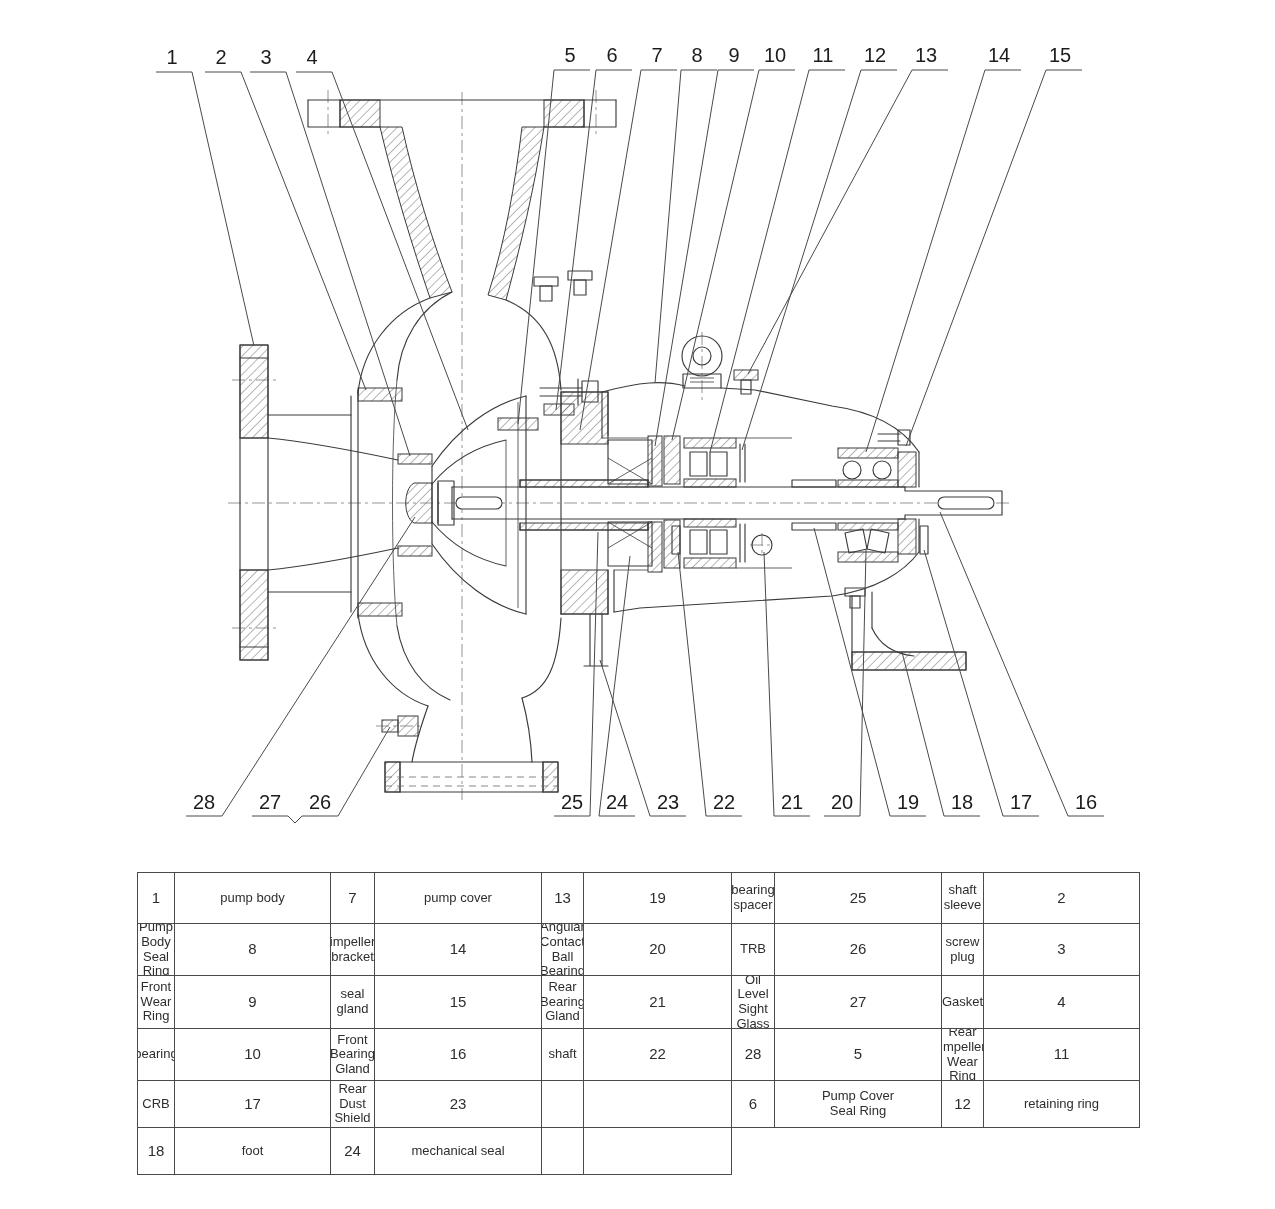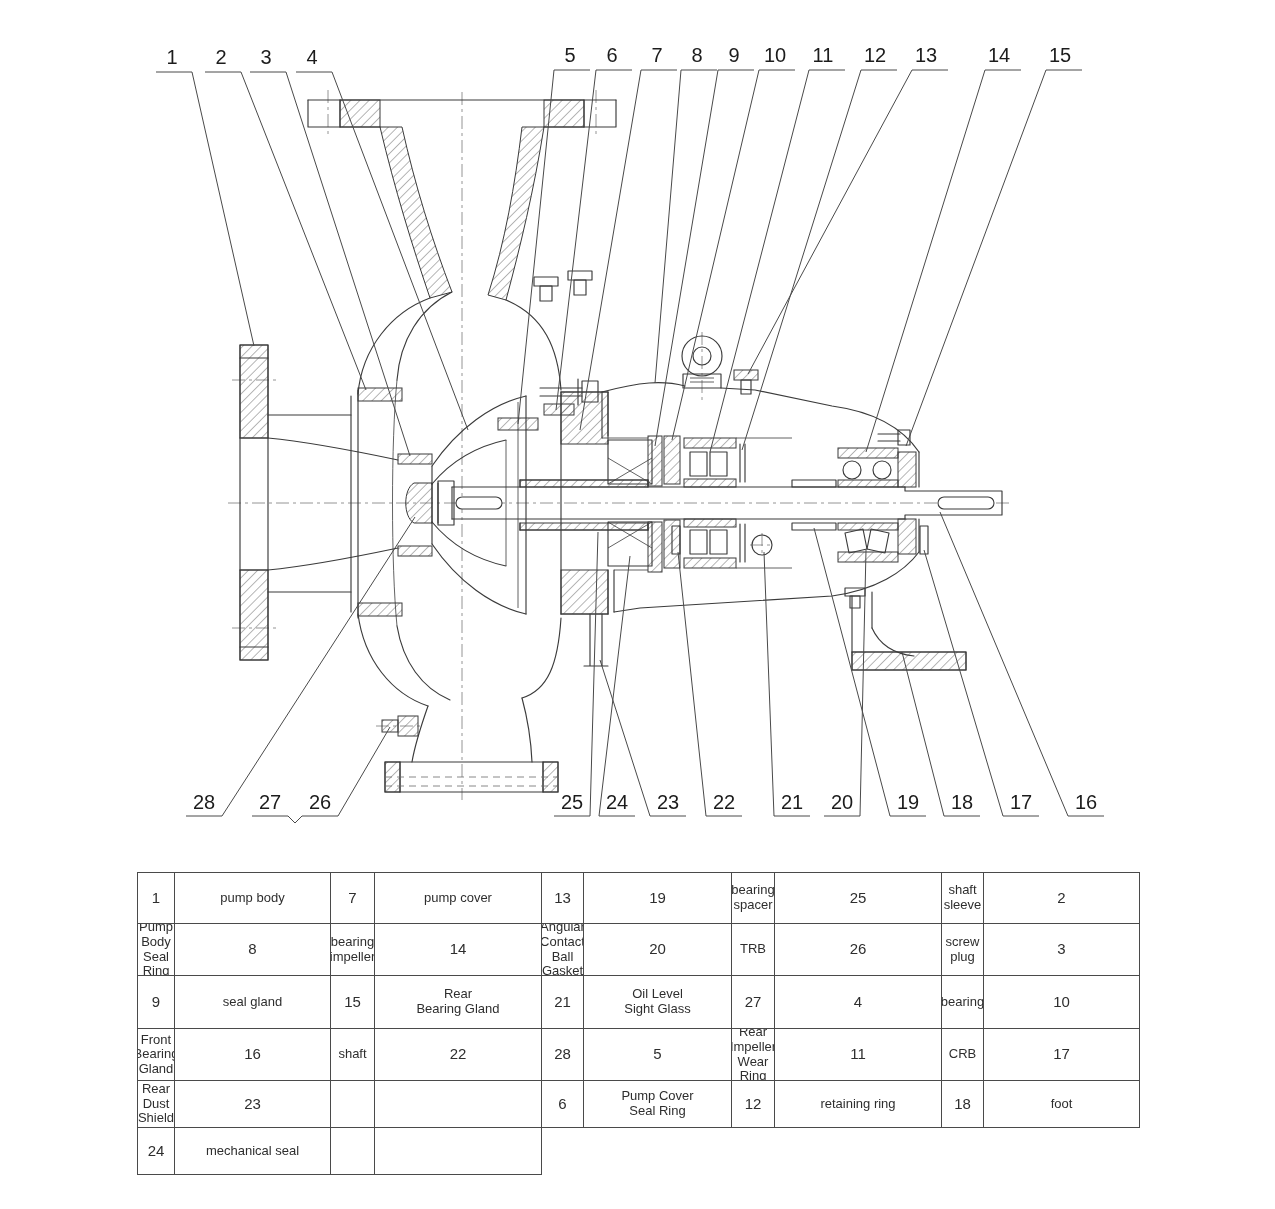--- a/index.html
+++ b/index.html
@@ -384,38 +384,40 @@
       <div class="pt-cell pt-name">pump cover</div>
       <div class="pt-cell pt-no">13</div>
       <div class="pt-cell pt-no">19</div>
       <div class="pt-cell pt-name">bearing spacer</div>
       <div class="pt-cell pt-no">25</div>
       <div class="pt-cell pt-name">shaft sleeve</div>
       <div class="pt-cell pt-no">2</div>
       <div class="pt-cell pt-name">Pump Body
 Seal Ring</div>
       <div class="pt-cell pt-no">8</div>
-      <div class="pt-cell pt-name">bearing impeller</div>
+      <div class="pt-cell pt-name">impeller bracket</div>
       <div class="pt-cell pt-no">14</div>
       <div class="pt-cell pt-name">Angular Contact
-Ball Gasket</div>
+Ball Bearing</div>
       <div class="pt-cell pt-no">20</div>
       <div class="pt-cell pt-name">TRB</div>
       <div class="pt-cell pt-no">26</div>
       <div class="pt-cell pt-name">screw plug</div>
       <div class="pt-cell pt-no">3</div>
+      <div class="pt-cell pt-name">Front Wear Ring</div>
       <div class="pt-cell pt-no">9</div>
       <div class="pt-cell pt-name">seal gland</div>
       <div class="pt-cell pt-no">15</div>
       <div class="pt-cell pt-name">Rear
 Bearing Gland</div>
       <div class="pt-cell pt-no">21</div>
       <div class="pt-cell pt-name">Oil Level
 Sight Glass</div>
       <div class="pt-cell pt-no">27</div>
+      <div class="pt-cell pt-name">Gasket</div>
       <div class="pt-cell pt-no">4</div>
       <div class="pt-cell pt-name">bearing</div>
       <div class="pt-cell pt-no">10</div>
       <div class="pt-cell pt-name">Front
 Bearing Gland</div>
       <div class="pt-cell pt-no">16</div>
       <div class="pt-cell pt-name">shaft</div>
       <div class="pt-cell pt-no">22</div>
       <div class="pt-cell pt-no">28</div>
       <div class="pt-cell pt-no">5</div>

